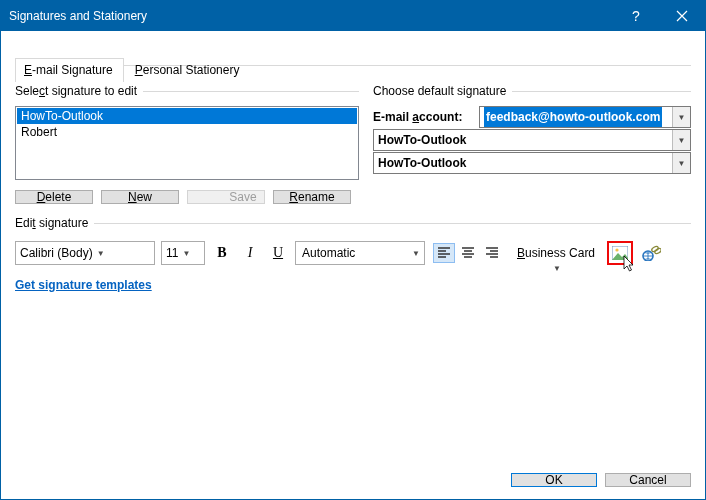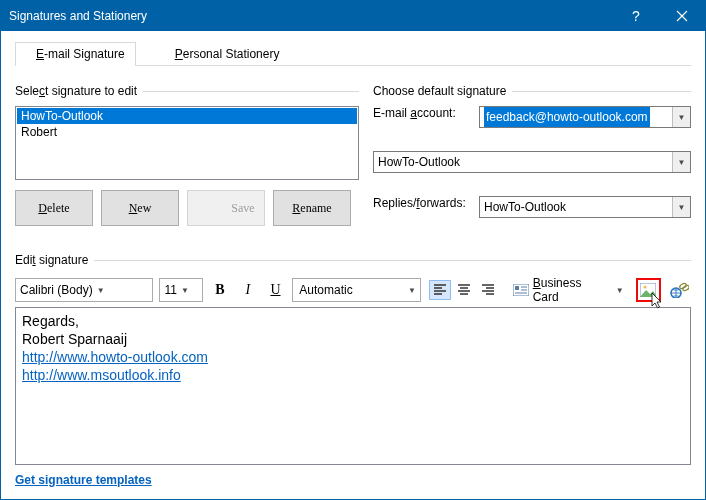--- a/index.html
+++ b/index.html
@@ -40,26 +40,26 @@
     padding: 10px 14px 10px 14px;
     display: flex;
     flex-direction: column;
   }
   .tabrow {
     display: flex;
     border-bottom: 1px solid #d9d9d9;
     margin-bottom: 8px;
   }
   .tab {
-    padding: 4px 10px 5px 20px;
+    padding: 4px 10px 5px 8px;
     border: 1px solid transparent;
     border-bottom: none;
-    margin-right: 18px;
+    margin-right: 2px;
     position: relative;
-    top: 1px;
+    top: 17px;
     cursor: default;
   }
   .tab.active {
     border-color: #d9d9d9;
     background: #fff;
   }
   .mn { text-decoration: underline; }
   fieldset.sec {
     border: none;
     border-top: 1px solid #d9d9d9;
@@ -89,41 +89,43 @@
   .siglist .item.selected {
     background: #0078d7;
     color: #fff;
   }
   .btnrow {
     display: flex;
     gap: 8px;
     margin-top: 10px;
   }
   .btn {
-    height: 36px;
+    height: 14px;
     border: 1px solid #adadad;
     background: #e1e1e1;
     min-width: 78px;
     display: flex;
     align-items: center;
     justify-content: center;
-    font-family: Liberation Serif, serif;
+    font-family: Liberation Sans, sans-serif;
     font-size: 12px;
     cursor: default;
     color: #000;
   }
   .btn.disabled {
     color: #9e9e9e;
     border-color: #d4d4d4;
     background: #f0f0f0;
     padding-left: 40px;
   }
   .formrow {
     display: flex;
-    margin-bottom: 23px;
+    align-items: center;
+    margin-bottom: 1px;
+    font-weight: bold;
   }
   .formrow .lbl { width: 106px; }
   .formrow .sel {
     flex: 1;
     height: 22px;
     border: 1px solid #7a7a7a;
     background: #fff;
     display: flex;
     align-items: center;
     justify-content: space-between;
@@ -190,21 +192,21 @@
     font-size: 8px;
     color: #4a4a4a;
   }
   .aligngrp { display: flex; gap: 2px; border: 1px solid transparent; padding: 1px; }
   .alignbtn {
     width: 22px; height: 20px; display: flex; align-items: center; justify-content: center; cursor: default;
   }
   .alignbtn.active { border: 1px solid #8dbdf1; background: #d5e7f8; }
   svg.alignicon { width: 14px; height: 12px; }
   .bizcard {
-    height: 22px; display: flex; align-items: center; gap: 4px; padding: 0 6px; cursor: default;
+    height: 22px; display: flex; align-items: center; gap: 4px; padding: 0 6px; cursor: default; flex-direction: column;
   }
   .picturebtn {
     height: 24px; width: 26px; border: 2px solid #ef0909; display: flex; align-items: center; justify-content: center; cursor: default;
     position: relative;
   }
   .cursor-arrow {
     position: absolute;
     right: -6px; bottom: -10px;
     pointer-events: none;
   }
@@ -285,21 +287,20 @@
               <span class="arrow">▼</span>
             </div>
           </div>
           <div class="formrow">
             <div class="sel">
               <span>HowTo-Outlook</span>
               <span class="arrow">▼</span>
             </div>
           </div>
           <div class="formrow">
-            <div class="lbl">Replies/<span class="mn">f</span>orwards:</div>
             <div class="sel">
               <span>HowTo-Outlook</span>
               <span class="arrow">▼</span>
             </div>
           </div>
         </fieldset>
       </div>
     </div>
 
     <fieldset class="sec" style="margin-top:4px">
@@ -360,26 +361,20 @@
         <div class="linkbtn">
           <svg width="20" height="16">
               <circle cx="7" cy="11" r="5" fill="none" stroke="#2b77c0" stroke-width="1.6"></circle>
               <path d="M2 11h10M7 6v10M3.5 7.5a9 9 0 0 0 7 0M3.5 14.5a9 9 0 0 1 7 0" stroke="#2b77c0" stroke-width="0.9" fill="none"></path>
               <ellipse cx="14" cy="4" rx="3.5" ry="2" fill="none" stroke="#8a8a3a" stroke-width="1.4" transform="rotate(-30 14 4)"></ellipse>
               <ellipse cx="17" cy="6" rx="3.5" ry="2" fill="none" stroke="#8a8a3a" stroke-width="1.4" transform="rotate(-30 17 6)"></ellipse>
             </svg>
         </div>
       </div>
 
-      <div class="editor">
-        <div>Regards,</div>
-        <div>Robert Sparnaaij</div>
-        <div><a href="#">http://www.howto-outlook.com</a></div>
-        <div><a href="#">http://www.msoutlook.info</a></div>
-      </div>
     </fieldset>
 
     <div class="linkrow">
       <a href="#">Get signature templates</a>
     </div>
   </div>
 
   <div class="footer">
     <button class="btn" style="min-width:86px;border-color:#0078d7">OK</button>
     <button class="btn" style="min-width:86px">Cancel</button>

